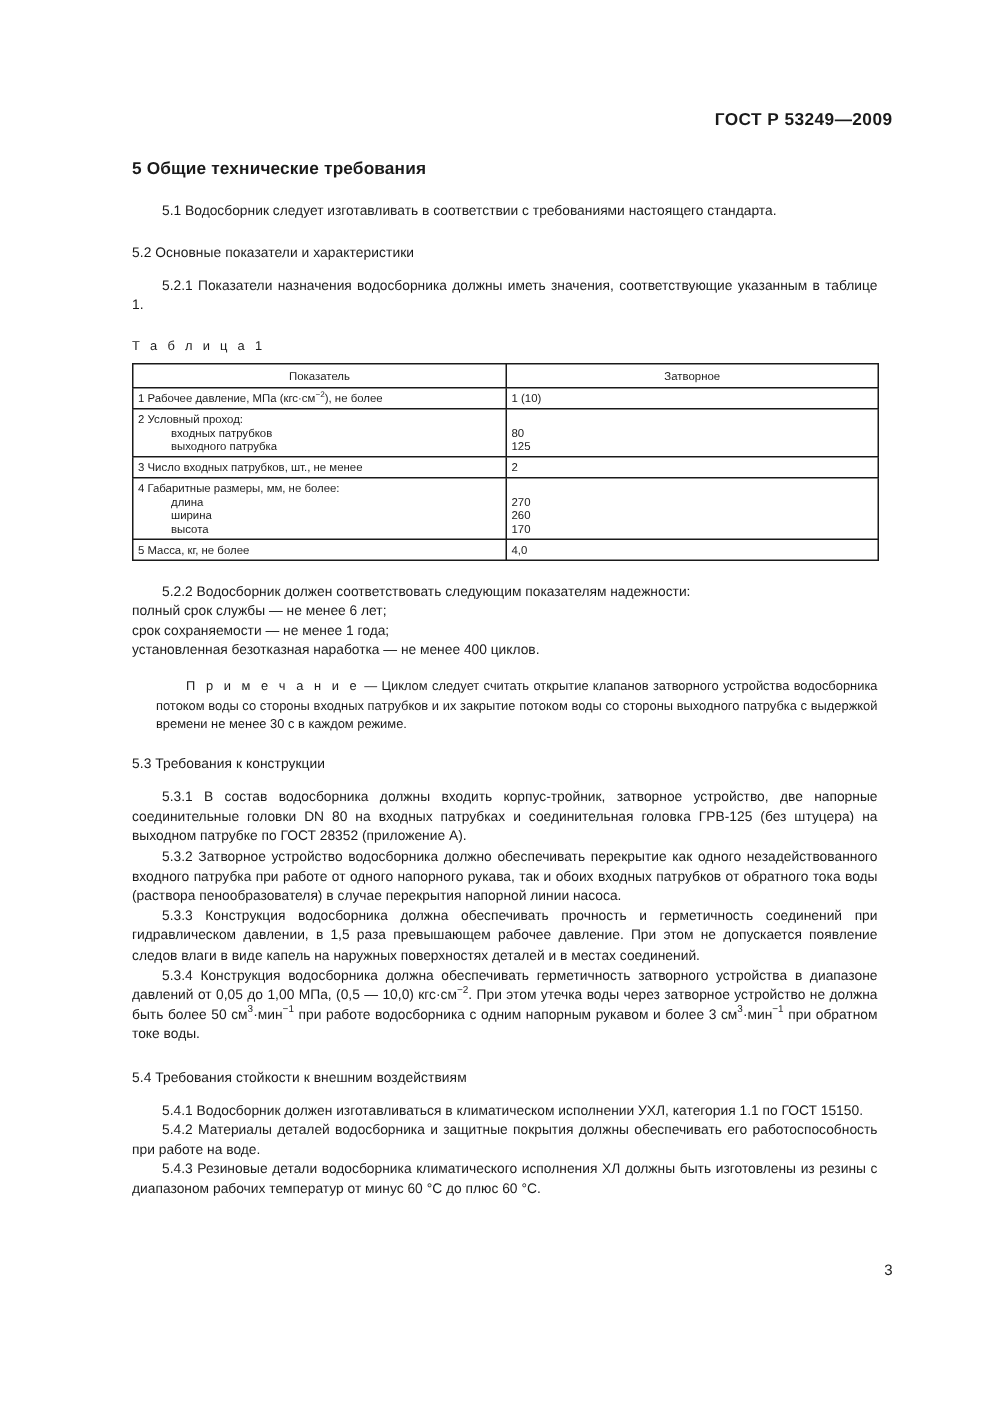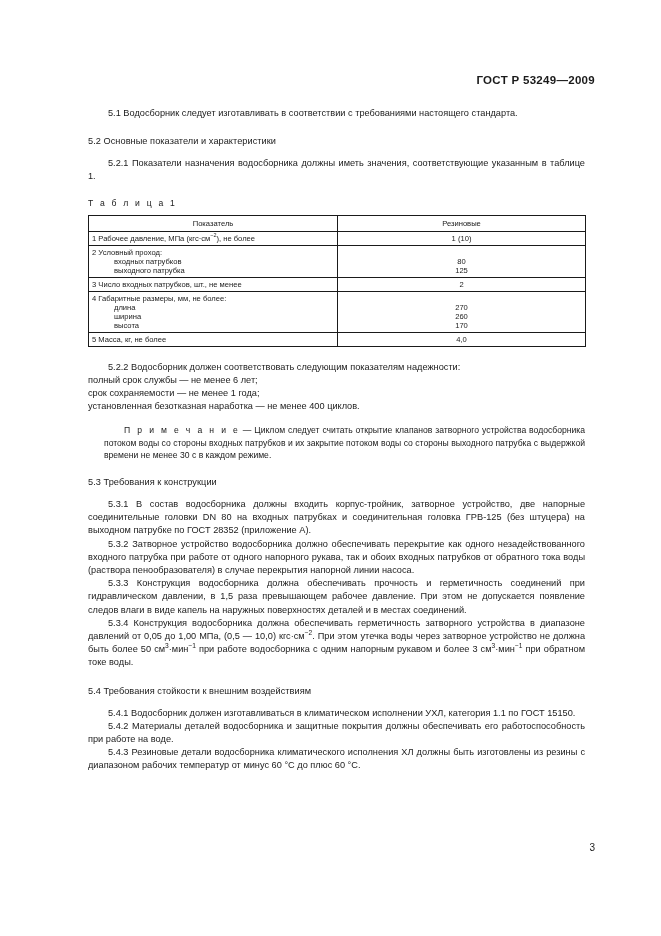--- a/index.html
+++ b/index.html
@@ -97,21 +97,21 @@
     text-align: center;
     font-weight: normal;
     padding: 3px 2px 3px 2px;
     border-bottom-width: 1.4px;
   }
   table.data td.left {
     padding: 2px 3px 2px 3px;
     text-align: left;
   }
   table.data td.val {
-    text-align: center;
+    text-align: left;
     padding: 2px 3px 2px 3px;
   }
   table.data .sub {
     padding-left: 22px;
     display: block;
   }
   table.data .blank { visibility: hidden; }
   sup, sub { font-size: 0.72em; line-height: 0; }
   .page-num {
     position: absolute;
@@ -123,38 +123,39 @@
 </style>
 </head>
 <body>
 
 <div class="page">
 
   <div class="header-line">ГОСТ Р 53249—2009</div>
 
   <div class="content">
 
+    <h2 class="sec">5 Общие технические требования</h2>
 
     <p class="para">5.1 Водосборник следует изготавливать в соответствии с требованиями настоящего стандарта.</p>
 
     <h3 class="subsec">5.2 Основные показатели и характеристики</h3>
 
     <p class="para">5.2.1 Показатели назначения водосборника должны иметь значения, соответствующие указанным в таблице 1.</p>
 
     <div class="tbl-caption">Т а б л и ц а  1</div>
 
     <table class="data">
       <colgroup>
           <col class="c1">
           <col class="c2">
         </colgroup>
       <thead>
         <tr>
           <th>Показатель</th>
-          <th>Резиновые</th>
+          <th>Затворное</th>
         </tr>
       </thead>
       <tbody>
         <tr>
           <td class="left"><span>1 Рабочее давление, МПа (кгс·см</span><sup>−2</sup><span>), не более</span></td>
           <td class="val">1 (10)</td>
         </tr>
         <tr>
           <td class="left">
             <span>2 Условный проход:</span>

